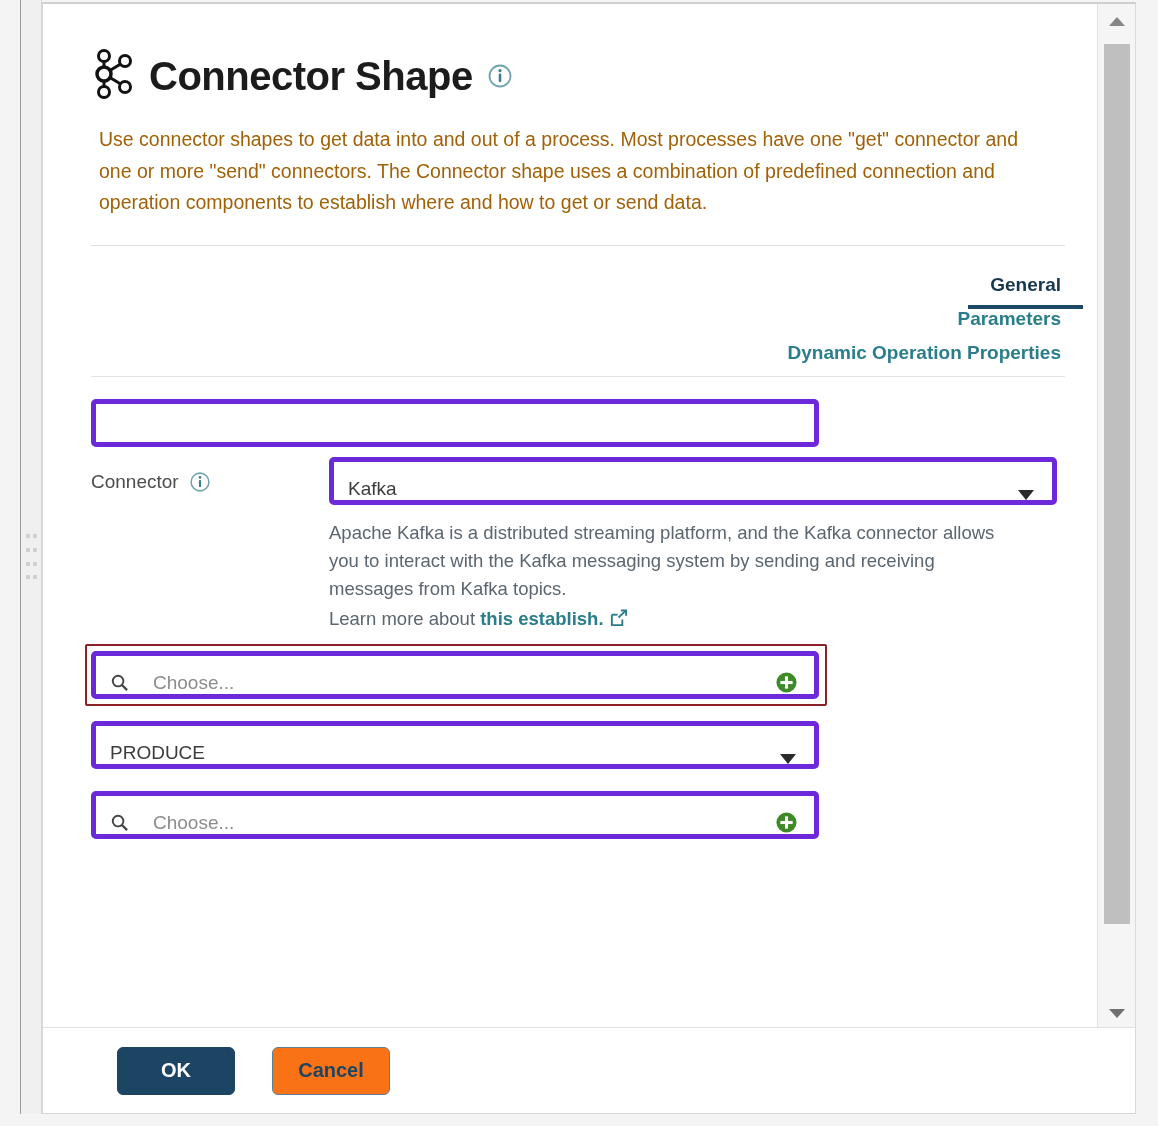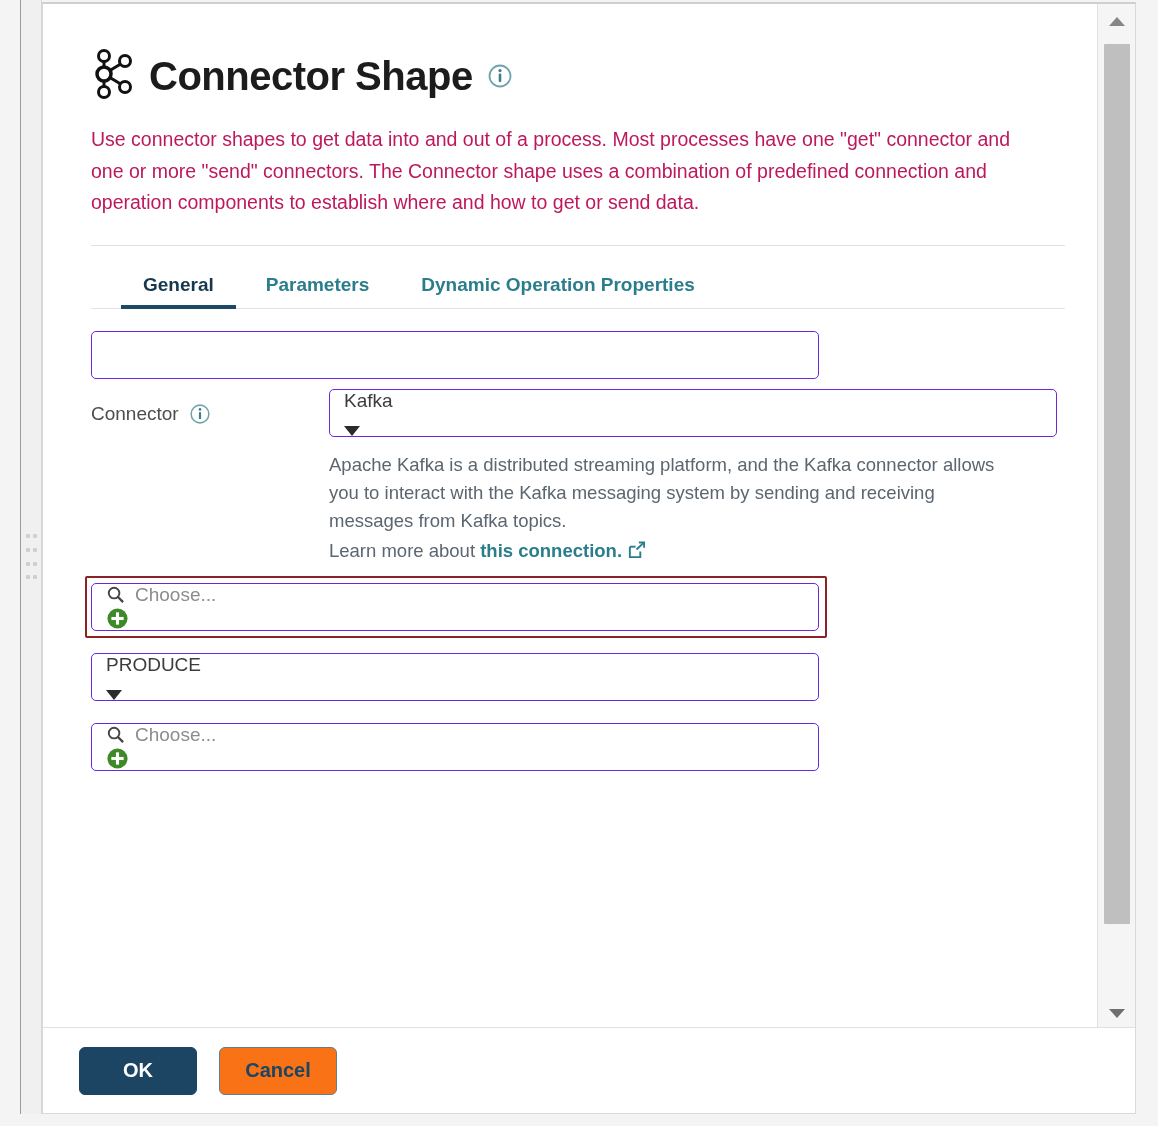--- a/index.html
+++ b/index.html
@@ -91,36 +91,37 @@
   .title-icon { flex: 0 0 auto; }
   .title-text {
     font-size: 40px; font-weight: bold;
     color: #1c1c1c; letter-spacing: -0.5px;
     line-height: 1;
   }
   .info-icon { flex: 0 0 auto; display:inline-flex; }
 
   .description {
     font-size: 19.5px; line-height: 1.62;
-    color: #be185d;
+    color: #a16207;
     max-width: 1000px;
-    margin: 0;
+    margin: 8px;
   }
 
   .divider {
     height: 1px; background: #e0e0e0;
     margin: 26px 0 0 0;
   }
   .divider.inset { margin-left: 32px; margin-right: 18px; }
 
   
   .tabs {
-    display: flex; align-items: flex-end; gap: 8px;
+    display: flex; align-items: flex-end; gap: 0;
     padding: 28px 0 0 62px;
     position: relative;
+    flex-direction: column;
   }
   .tab {
     font-size: 19px; font-weight: bold;
     padding: 0 22px 12px 22px;
     color: #2a7e8c; cursor: pointer;
     white-space: nowrap;
     position: relative;
   }
   .tab.active { color: #16384f; }
   .tab.active::after {
@@ -142,34 +143,34 @@
   .row .label {
     width: 238px; flex: 0 0 238px;
     font-size: 19px; color: #4d4d4d;
     display: flex; align-items: center; gap: 10px;
     padding-top: 14px;
   }
   .row .field { flex: 1 1 auto; position: relative; }
 
   .txtbox {
     width: 728px; height: 48px;
-    border: 1px solid #6d28d9; border-radius: 5px;
+    border: 5px solid #6d28d9; border-radius: 5px;
     background: #fff;
-    display: flex; align-items: flex-start;
+    display: flex; align-items: flex-end;
     padding: 0 14px;
-    font-size: 19px; color: #3c3c3c; flex-direction: column;
+    font-size: 19px; color: #3c3c3c;
   }
   .txtbox.select { justify-content: space-between; }
   .chev {
     width: 0; height: 0; margin-right: 4px;
     border-left: 8px solid transparent;
     border-right: 8px solid transparent;
     border-top: 10px solid #2b2b2b;
   }
-  .search-wrap { display: flex; align-items: center; gap: 10px; }
+  .search-wrap { display: flex; align-items: center; gap: 24px; }
   .placeholder { color: #8c8c8c; }
 
   .green-plus { margin-right: 2px; display: inline-flex; }
 
   .highlight-box {
     position: absolute; left: -6px; top: -7px;
     width: 742px; height: 62px;
     border: 2px solid #8b2226;
     border-radius: 2px;
     pointer-events: none;
@@ -184,21 +185,21 @@
   .conn-desc .learn { margin-top: 2px; }
   .link-bold { color: #2a7e8c; font-weight: bold; }
 
   
   .footer {
     position: absolute; left: 0; bottom: 0;
     width: 1094px; height: 86px;
     background: #ffffff;
     border-top: 1px solid #e0e0e0;
     display: flex; align-items: center;
-    padding-left: 36px; gap: 22px;
+    padding-left: 74px; gap: 37px;
   }
   .btn {
     font-size: 20px; font-weight: bold;
     border-radius: 6px;
     height: 48px; min-width: 118px;
     display: inline-flex; align-items: center; justify-content: center;
     padding: 0 24px; cursor: pointer;
   }
   .btn.primary { background: #1b4562; color: #ffffff; border: 1px solid #1b4562; }
   .btn.secondary { background: #f97316; color: #1b4562; border: 1px solid #5c7f96; }
@@ -291,21 +292,21 @@
             </span>
           </div>
           <div class="field">
             <div class="txtbox select">
               <span>Kafka</span>
               <span class="chev"></span>
             </div>
             <div class="conn-desc">
               <div>Apache Kafka is a distributed streaming platform, and the Kafka connector allows you to interact with the Kafka messaging system by sending and receiving messages from Kafka topics.</div>
               <div class="learn">
-                <span>Learn more about </span><span class="link-bold">this connection.</span>
+                <span>Learn more about </span><span class="link-bold">this establish.</span>
                 <span>
                   <svg width="19" height="19" viewBox="0 0 20 20" style="vertical-align:-3px">
                     <path d="M3 6 L3 17 L14 17 L14 11" fill="none" stroke="#2a7e8c" stroke-width="2"></path>
                     <path d="M3 6 L9 6" fill="none" stroke="#2a7e8c" stroke-width="2"></path>
                     <path d="M10 9 L18 1.5" fill="none" stroke="#2a7e8c" stroke-width="2"></path>
                     <path d="M12.5 1.5 L18 1.5 L18 7" fill="none" stroke="#2a7e8c" stroke-width="2"></path>
                   </svg>
                 </span>
               </div>
             </div>

